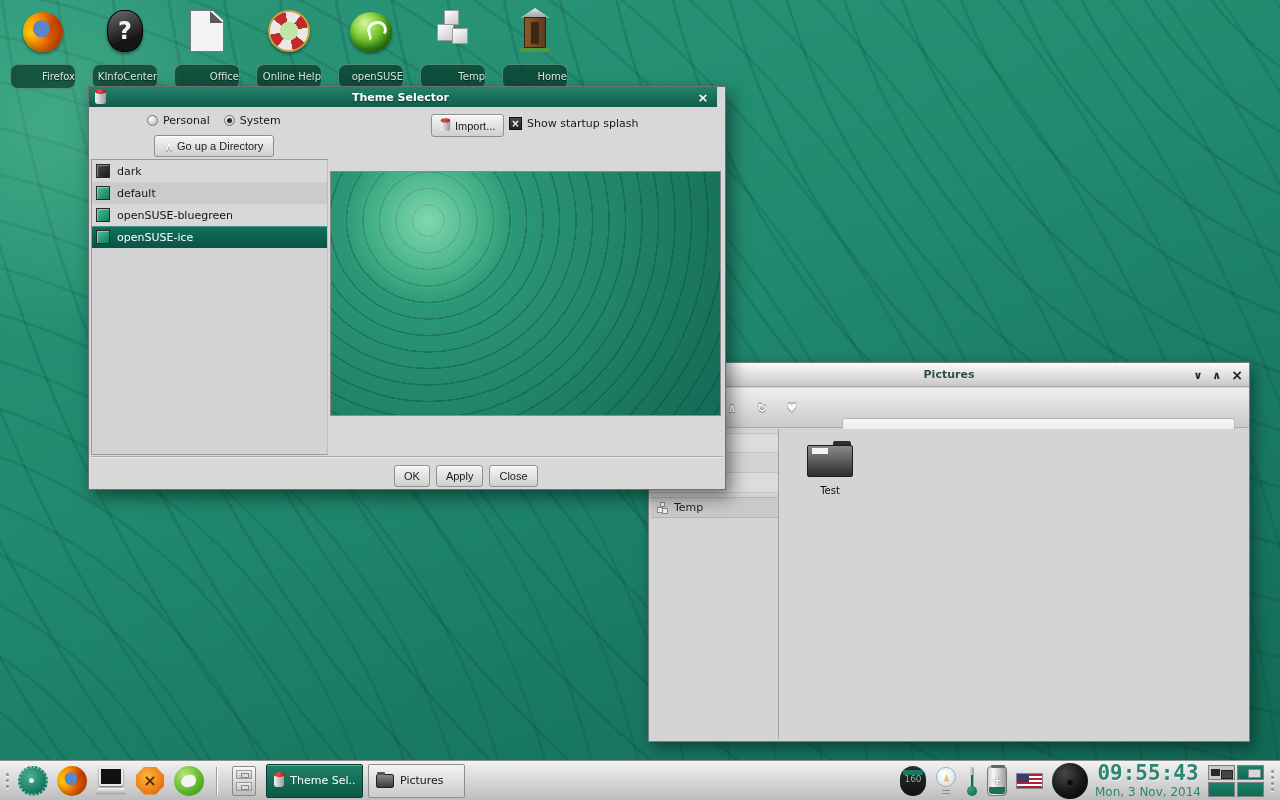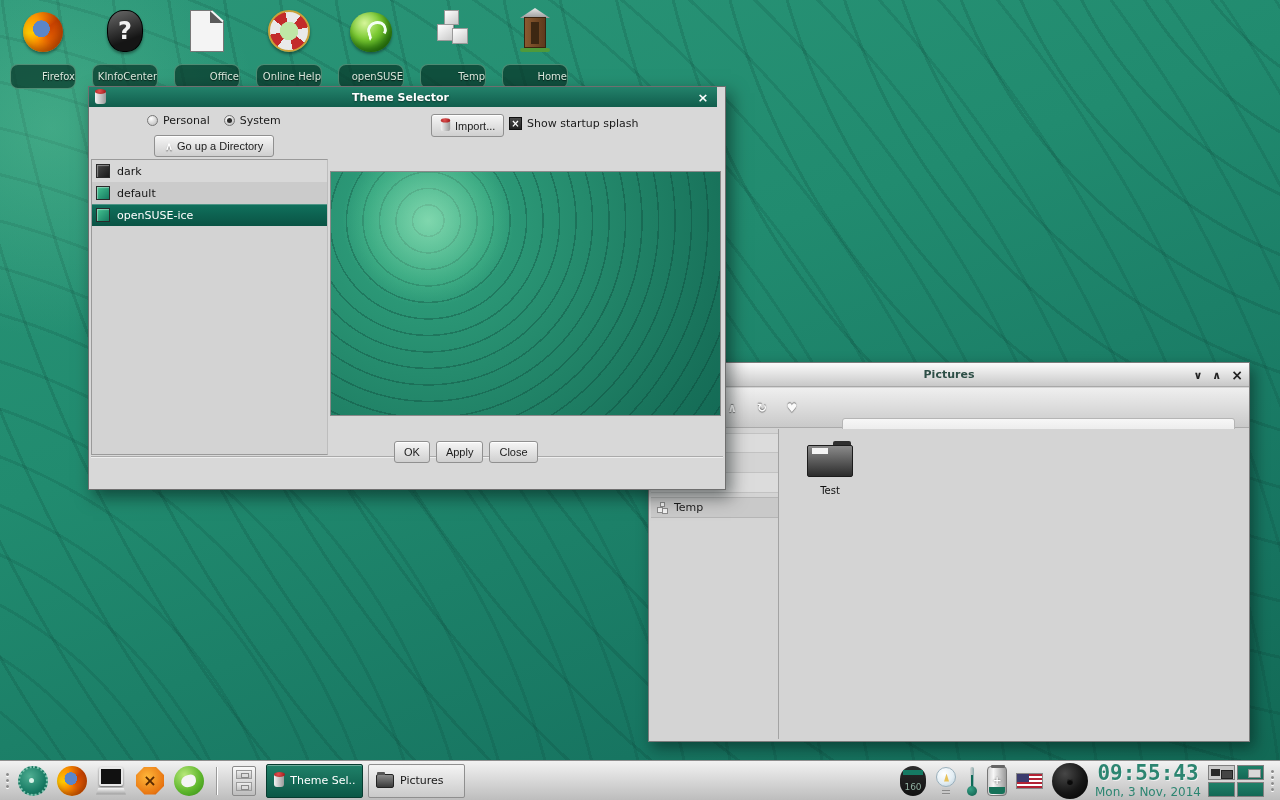--- a/index.html
+++ b/index.html
@@ -113,21 +113,21 @@
   .swatch-dark { background:linear-gradient(135deg,#4a4a4a,#191919); }
 
   .ts-preview { position:absolute; left:241px; top:84px; width:391px; height:245px; border:1px solid #8a8a8a;
     background:
       radial-gradient(circle 110px at 25% 20%, rgba(190,255,210,0.55), rgba(110,220,165,0.28) 55%, transparent 78%),
       repeating-radial-gradient(circle at 25% 20%, rgba(0,0,0,0) 0 15px, rgba(6,48,40,0.28) 15px 16.5px),
       radial-gradient(circle 430px at 25% 20%, #33a681, #177059 72%, #0e6150 100%);
   }
   .ts-sep { position:absolute; left:2px; right:2px; top:369px; height:2px;
     border-top:1px solid #aaa; border-bottom:1px solid #eee; }
-  .ts-buttons { position:absolute; left:265px; top:354px; display:flex; gap:6px;padding-left:40px; }
+  .ts-buttons { position:absolute; left:265px; top:378px; display:flex; gap:6px;padding-left:40px; }
   .ts-buttons .btn { height:22px; padding:0 9px; }
 
   
   .pics-win { position:absolute; left:648px; top:362px; width:602px; height:380px;
     background:#d4d4d4; border:1px solid #7c7c7c; box-shadow:4px 6px 14px rgba(0,10,10,0.45); z-index:20; }
   .pw-titlebar { position:absolute; left:0; top:0; right:0; height:24px;
     background:linear-gradient(#fbfbfb,#c8c8c8); border-bottom:1px solid #a8a8a8;
     display:flex; align-items:center; padding:0 8px; }
   .pw-title { flex:1; text-align:center; font-size:11px; font-weight:bold; color:#2e4f47; }
   .pw-btns { position:absolute; right:6px; top:0; height:24px; display:flex; align-items:center; gap:10px; }
@@ -206,21 +206,21 @@
     background:linear-gradient(#f4f4f4,#cacaca); color:#161616; }
   .task-btn.active { background:linear-gradient(#1f8169,#0c5746); border-color:#073c30; color:#fff;
     box-shadow:inset 0 1px 0 rgba(255,255,255,0.35); }
   .task-btn .folder-mini { width:18px; height:14px; background:linear-gradient(#8a8a8a,#3a3a3a); border:1px solid #222; border-radius:2px; position:relative; }
   .task-btn .folder-mini::before { content:""; position:absolute; left:0; top:-3px; width:8px; height:3px; background:#555; border-radius:1px 1px 0 0; }
   .task-btn .label { white-space:nowrap; overflow:hidden; }
   .p-spacer { flex:1; }
 
   .tray { display:flex; align-items:center; gap:9px; }
   .t-160 { width:26px; height:30px; background:linear-gradient(#2c2c2c,#111); border-radius:13px; position:relative;
-    display:flex; align-items:flex-end; justify-content:center; padding-bottom:4px;
+    display:flex; align-items:center; justify-content:center; padding-bottom:4px;
     color:#8fae9f; font-size:9px; cursor:pointer; }
   .t-160::before { content:""; position:absolute; left:3px; top:4px; width:20px; height:5px; background:#157a63; }
   .t-bulb { position:relative; width:22px; height:30px; cursor:pointer; }
   .t-bulb .glass { position:absolute; left:1px; top:1px; width:20px; height:20px; border-radius:50%;
     background:radial-gradient(circle at 38% 32%, #ffffff, #e4eef4 55%, #b8ccd8); border:1px solid #9ab0bc; }
   .t-bulb .glass::after { content:""; position:absolute; left:7px; top:6px; width:5px; height:8px; background:#e8c25a; clip-path:polygon(50% 0,100% 100%,0 100%); }
   .t-bulb .base { position:absolute; left:7px; bottom:1px; width:8px; height:7px; background:repeating-linear-gradient(180deg,#c8c8c8 0 2px,#8a8a8a 2px 3px); }
   .t-thermo { position:relative; width:12px; height:30px; cursor:pointer; }
   .t-thermo .tube { position:absolute; left:4px; top:1px; width:4px; height:22px; background:linear-gradient(90deg,#d8d8d8,#8aa); border-radius:2px; }
   .t-thermo .tube::after { content:""; position:absolute; left:1px; top:8px; width:2px; height:14px; background:#0e6b58; }
@@ -391,20 +391,24 @@
 
     <div class="ts-list">
       <div class="theme-row">
         <span class="swatch swatch-dark"></span>
         <span>dark</span>
       </div>
       <div class="theme-row">
         <span class="swatch swatch-green"></span>
         <span>default</span>
       </div>
+      <div class="theme-row">
+        <span class="swatch swatch-green"></span>
+        <span>openSUSE-bluegreen</span>
+      </div>
       <div class="theme-row selected">
         <span class="swatch swatch-green"></span>
         <span>openSUSE-ice</span>
       </div>
     </div>
 
     <div class="ts-preview"></div>
     <div class="ts-sep"></div>
 
     <div class="ts-buttons">

